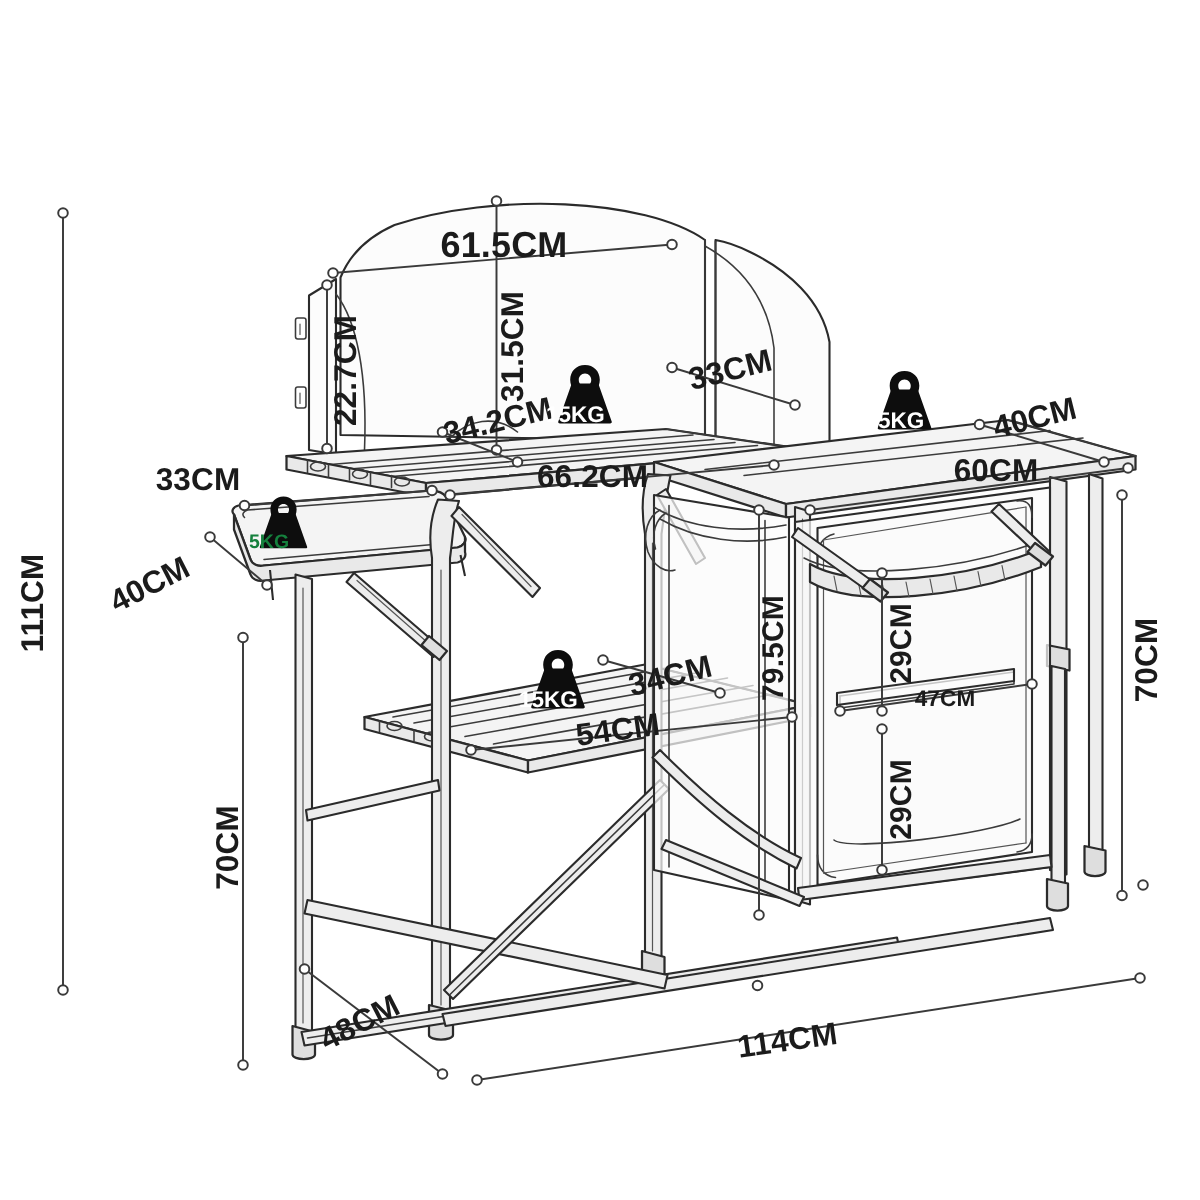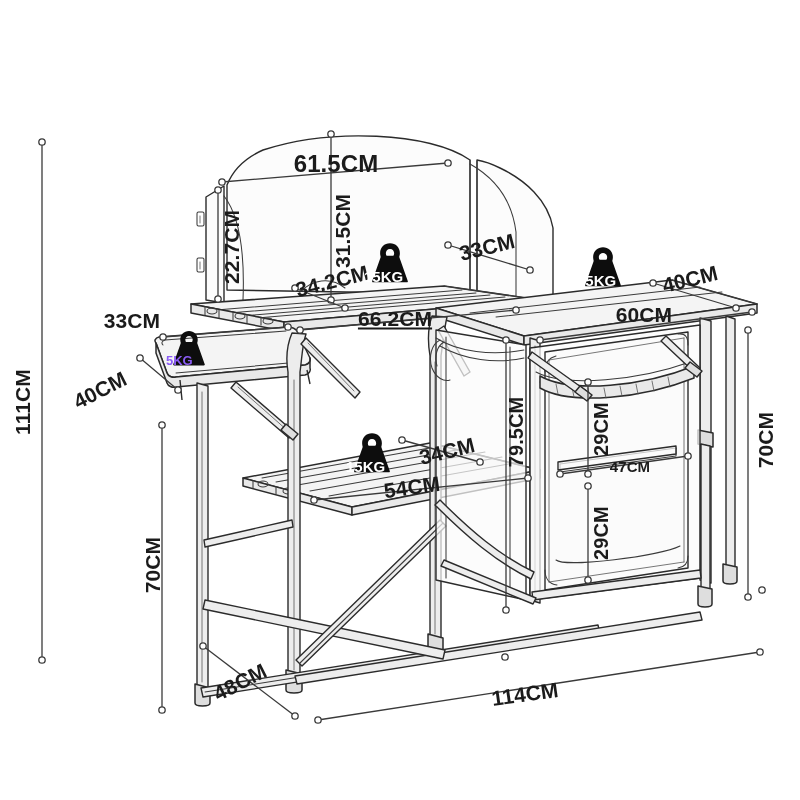--- a/index.html
+++ b/index.html
@@ -360,25 +360,25 @@
     </g>
   </svg>
 
   <div id="dim-labels">
       <span class="dimlabel" style="left: 22px; top: 402px; font-size: 21px; transform: translate(-50%, -50%) rotate(-90deg);">111CM</span>
       <span class="dimlabel" style="left: 336px; top: 164px; font-size: 24px; transform: translate(-50%, -50%) rotate(0deg);">61.5CM</span>
       <span class="dimlabel" style="left: 342px; top: 231px; font-size: 21px; transform: translate(-50%, -50%) rotate(-90deg);">31.5CM</span>
       <span class="dimlabel" style="left: 231px; top: 247px; font-size: 21px; transform: translate(-50%, -50%) rotate(-90deg);">22.7CM</span>
       <span class="dimlabel" style="left: 332px; top: 281px; font-size: 21px; transform: translate(-50%, -50%) rotate(-14deg);">34.2CM</span>
       <span class="dimlabel" style="left: 487px; top: 247px; font-size: 21px; transform: translate(-50%, -50%) rotate(-14deg);">33CM</span>
-      <span class="dimlabel" style="left: 395px; top: 318px; font-size: 21px; transform: translate(-50%, -50%) rotate(0deg); text-decoration: underline;">66.2CM</span>
+      <span class="dimlabel" style="left: 395px; top: 318px; font-size: 21px; transform: translate(-50%, -50%) rotate(0deg);">66.2CM</span>
       <span class="dimlabel" style="left: 132px; top: 320px; font-size: 21px; transform: translate(-50%, -50%) rotate(0deg);">33CM</span>
       <span class="dimlabel" style="left: 100px; top: 390px; font-size: 21px; transform: translate(-50%, -50%) rotate(-27deg);">40CM</span>
       <span class="dimlabel" style="left: 690px; top: 279px; font-size: 21px; transform: translate(-50%, -50%) rotate(-14deg);">40CM</span>
-      <span class="dimlabel" style="left: 644px; top: 314px; font-size: 21px; transform: translate(-50%, -50%) rotate(0deg);">60CM</span>
+      <span class="dimlabel" style="left: 664px; top: 314px; font-size: 21px; transform: translate(-50%, -50%) rotate(0deg);">60CM</span>
       <span class="dimlabel" style="left: 601px; top: 429px; font-size: 20px; transform: translate(-50%, -50%) rotate(-90deg);">29CM</span>
       <span class="dimlabel" style="left: 630px; top: 466px; font-size: 15px; transform: translate(-50%, -50%) rotate(0deg);">47CM</span>
       <span class="dimlabel" style="left: 601px; top: 533px; font-size: 20px; transform: translate(-50%, -50%) rotate(-90deg);">29CM</span>
       <span class="dimlabel" style="left: 516px; top: 432px; font-size: 20px; transform: translate(-50%, -50%) rotate(-90deg);">79.5CM</span>
       <span class="dimlabel" style="left: 765px; top: 440px; font-size: 21px; transform: translate(-50%, -50%) rotate(-90deg);">70CM</span>
       <span class="dimlabel" style="left: 152px; top: 565px; font-size: 21px; transform: translate(-50%, -50%) rotate(-90deg);">70CM</span>
       <span class="dimlabel" style="left: 447px; top: 451px; font-size: 21px; transform: translate(-50%, -50%) rotate(-14deg);">34CM</span>
       <span class="dimlabel" style="left: 412px; top: 487px; font-size: 21px; transform: translate(-50%, -50%) rotate(-8deg);">54CM</span>
       <span class="dimlabel" style="left: 240px; top: 682px; font-size: 21px; transform: translate(-50%, -50%) rotate(-27deg);">48CM</span>
       <span class="dimlabel" style="left: 525px; top: 694px; font-size: 21px; transform: translate(-50%, -50%) rotate(-8deg);">114CM</span>
@@ -397,21 +397,21 @@
           <path d="M50,2 C61,2 69,10 69,21 C69,32 61,40 50,40 C39,40 31,32 31,21 C31,10 39,2 50,2 Z M50,13 C45,13 42,17 42,21 C42,26 45,29 50,29 C55,29 58,26 58,21 C58,17 55,13 50,13 Z" fill="#0d0d0d"></path>
           <path d="M33,26 L67,26 L84,74 C85,76 84,77 82,77 L18,77 C16,77 15,76 16,74 Z" fill="#0d0d0d"></path>
         </svg>
         <span class="wtext" style="width: 52px; left: -26px; top: 6.97px; font-size: 15px; color: rgb(255, 255, 255);">15KG</span>
       </div>
       <div class="weight" style="left: 189px; top: 348px;">
         <svg width="46" height="36" viewBox="0 0 100 78" style="left: -23px; top: -18px;">
           <path d="M50,2 C61,2 69,10 69,21 C69,32 61,40 50,40 C39,40 31,32 31,21 C31,10 39,2 50,2 Z M50,13 C45,13 42,17 42,21 C42,26 45,29 50,29 C55,29 58,26 58,21 C58,17 55,13 50,13 Z" fill="#0d0d0d"></path>
           <path d="M33,26 L67,26 L84,74 C85,76 84,77 82,77 L18,77 C16,77 15,76 16,74 Z" fill="#0d0d0d"></path>
         </svg>
-        <span class="wtext" style="width: 46px; left: -23px; top: 6.12px; font-size: 13px; color: #8b5cf6;">5KG</span>
+        <span class="wtext" style="width: 46px; left: -23px; top: 6.12px; font-size: 13px; color: #15803d;">5KG</span>
       </div>
       <div class="weight" style="left: 372px; top: 452px;">
         <svg width="52" height="41" viewBox="0 0 100 78" style="left: -26px; top: -20.5px;">
           <path d="M50,2 C61,2 69,10 69,21 C69,32 61,40 50,40 C39,40 31,32 31,21 C31,10 39,2 50,2 Z M50,13 C45,13 42,17 42,21 C42,26 45,29 50,29 C55,29 58,26 58,21 C58,17 55,13 50,13 Z" fill="#0d0d0d"></path>
           <path d="M33,26 L67,26 L84,74 C85,76 84,77 82,77 L18,77 C16,77 15,76 16,74 Z" fill="#0d0d0d"></path>
         </svg>
         <span class="wtext" style="width: 52px; left: -26px; top: 6.97px; font-size: 15px; color: rgb(255, 255, 255);">15KG</span>
       </div>
     </div>
 

